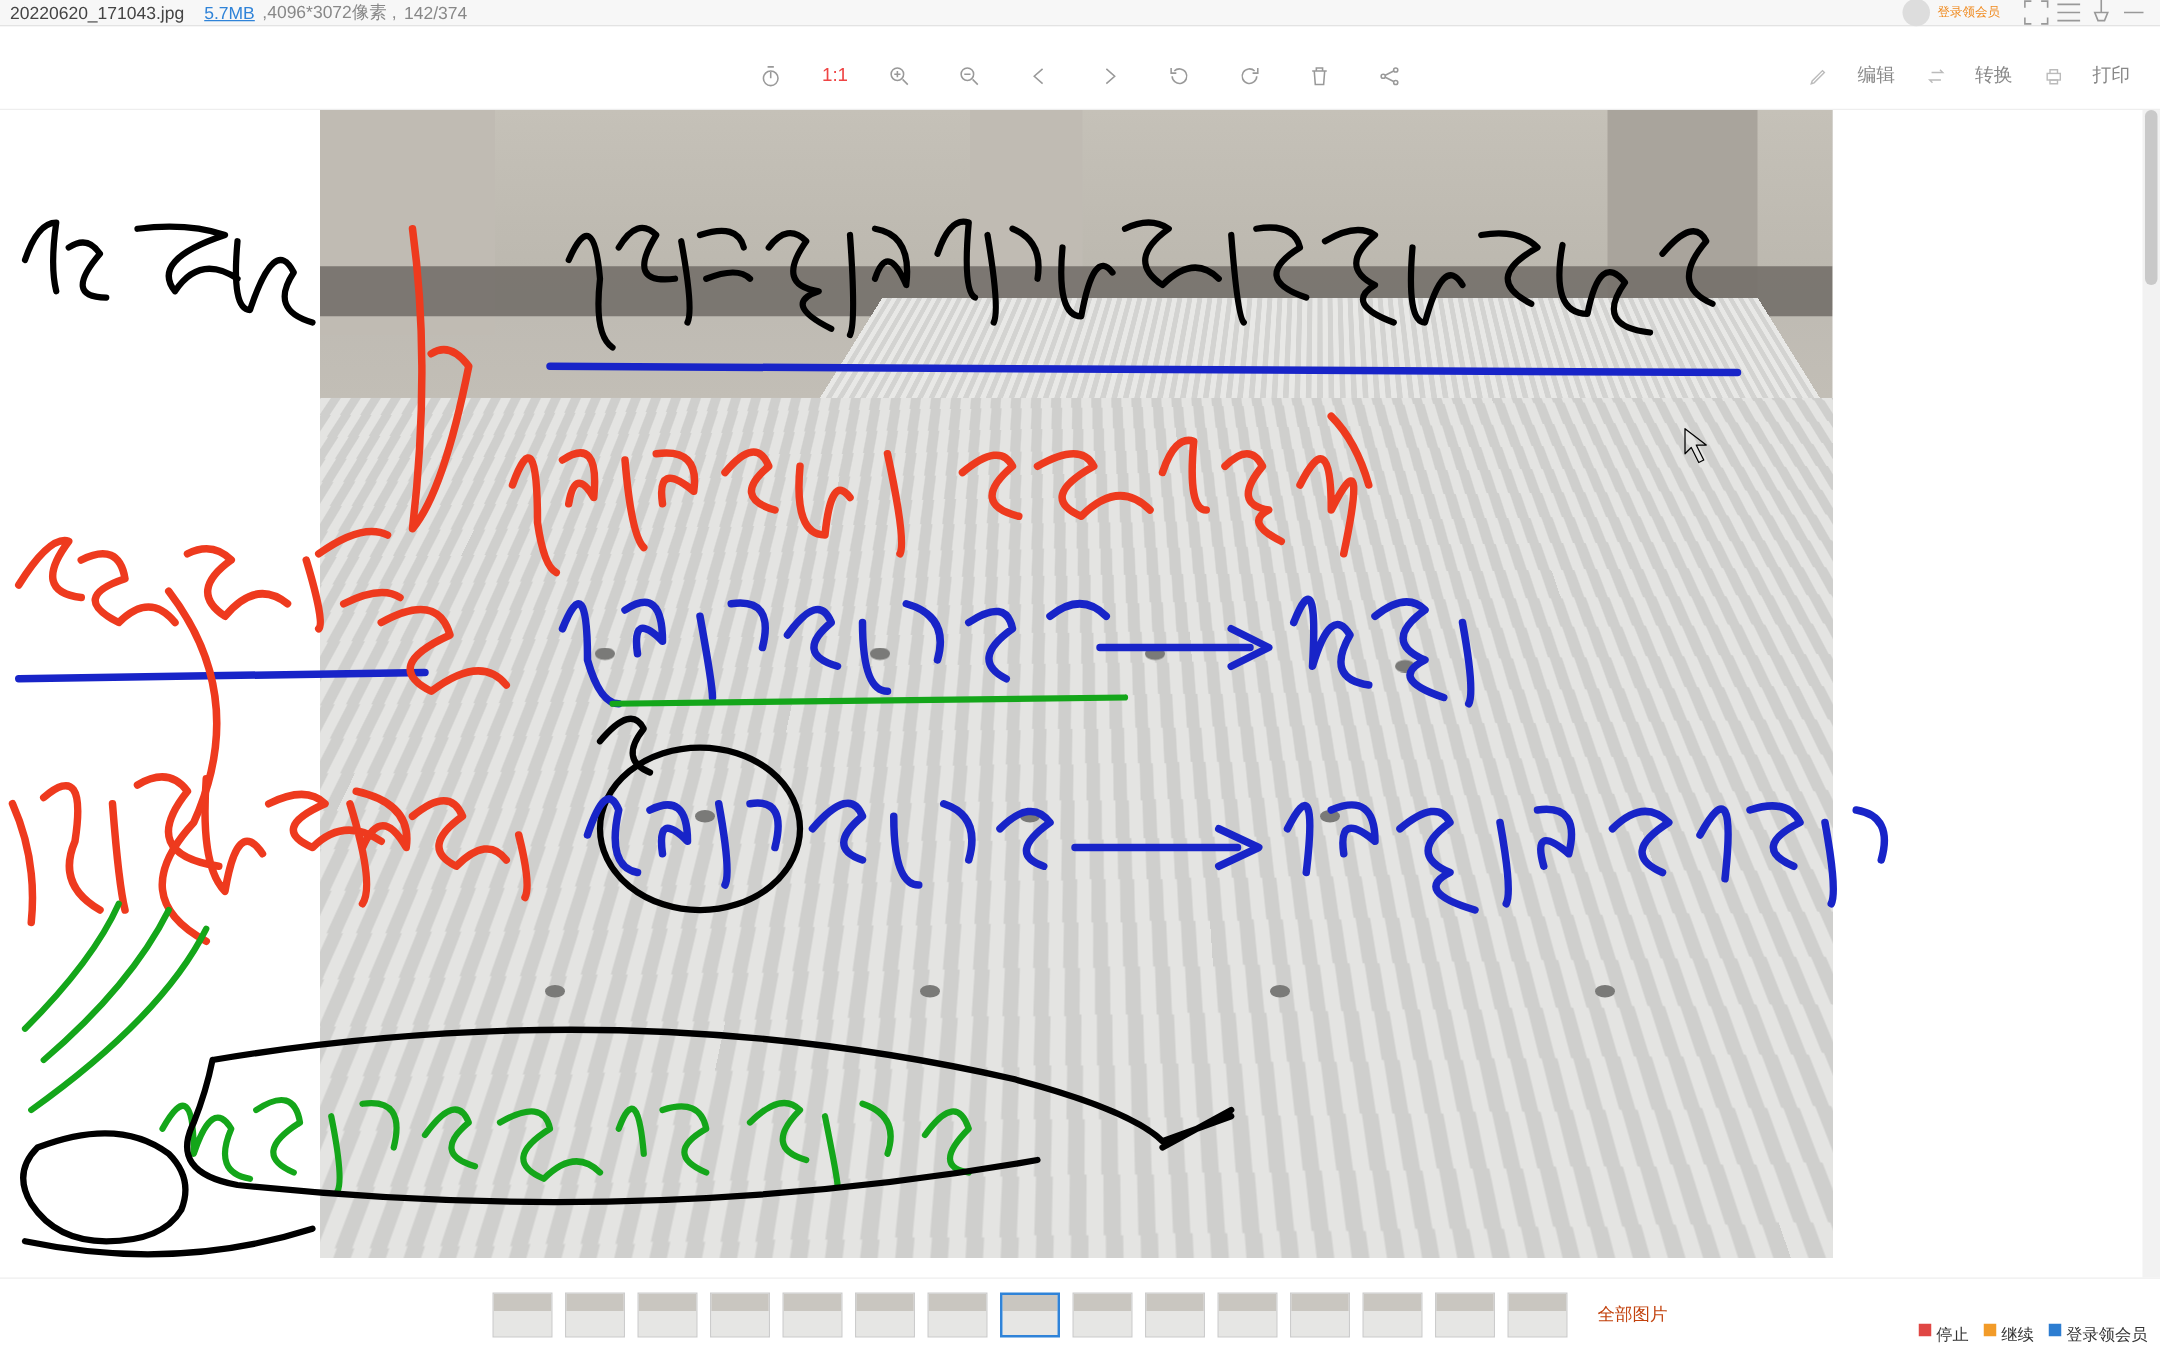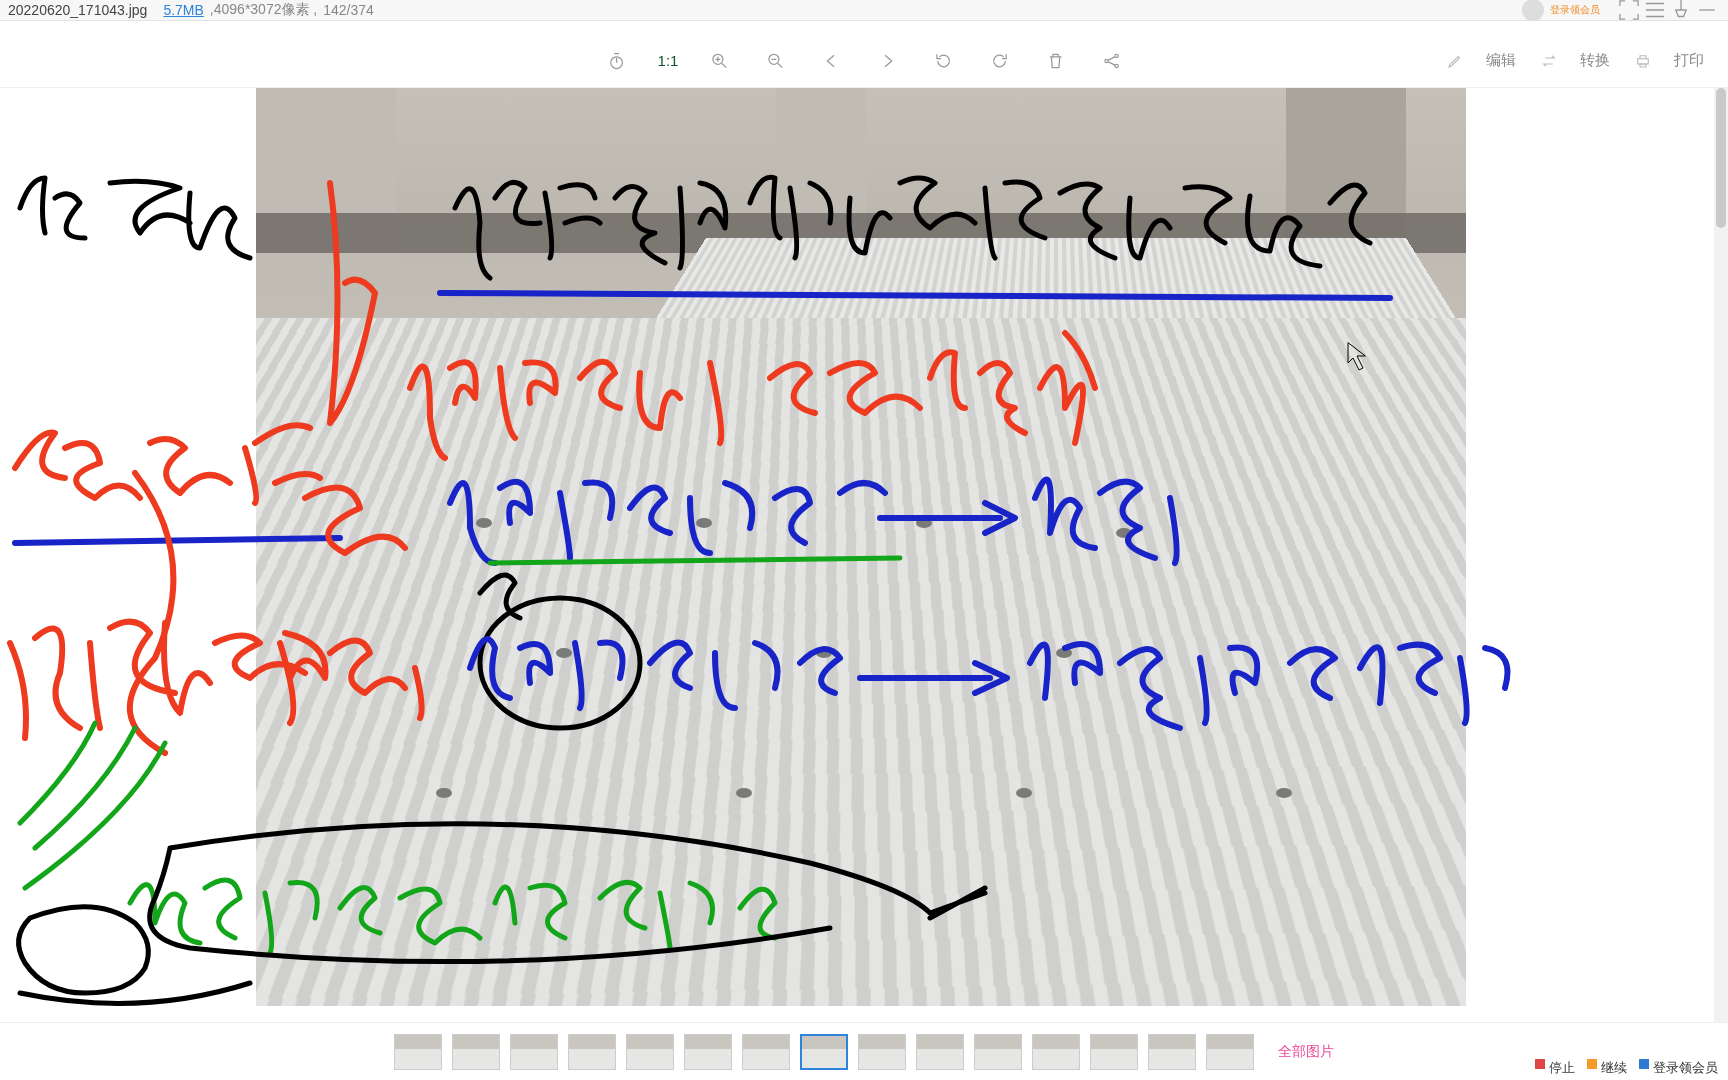--- a/index.html
+++ b/index.html
@@ -12,21 +12,21 @@
   .titlebar .fmeta { color:#888; margin-left: 6px; }
   .titlebar .spacer { flex:1; }
   .titlebar .avatar { width:22px; height:22px; border-radius:50%; background:#ddd; margin-right:6px; }
   .titlebar .login { color:#f08a1e; font-size:10px; margin-right:16px; }
   .titlebar .winicon { width:26px; height:26px; display:flex; align-items:center; justify-content:center; color:#999; cursor:pointer; }
   
   .toolbar { position:absolute; top:34px; left:0; right:0; height:54px; display:flex; align-items:center; background:#fff; border-bottom:1px solid #eee; }
   .tool-center { position:absolute; left:50%; transform:translateX(-50%); display:flex; align-items:center; gap:26px; }
   .tool-btn { width:30px; height:30px; display:flex; align-items:center; justify-content:center; color:#999; cursor:pointer; font-size:18px; }
   .tool-btn svg { width:20px; height:20px; stroke:#999; fill:none; stroke-width:1.5; }
-  .tool-text { font-size:15px; color:#14532d; cursor:pointer; }
+  .tool-text { font-size:15px; color:#ef4444; cursor:pointer; }
   .tool-right { position:absolute; right:24px; display:flex; gap:24px; }
   .tool-right-item { display:flex; align-items:center; gap:22px; color:#888; font-size:15px; cursor:pointer; }
   .tool-right-item svg { width:18px; height:18px; stroke:#bbb; fill:none; stroke-width:1.5; }
   
   .canvas { position:absolute; top:88px; left:0; right:0; bottom:58px; background:#fff; overflow:hidden; }
   
   .scroll-right { position:absolute; top:88px; right:0; width:14px; bottom:58px; background:#f2f2f2; }
   .scroll-right .thumb { position:absolute; left:2px; right:2px; top:0; height:140px; background:#c9c9c9; border-radius:5px; }
   
   .photo { position:absolute; left:256px; top:0; width:1210px; height:918px; background:linear-gradient(180deg,#b7b3ac 0%,#c2beb6 25%,#d7d6d2 26%,#ededeb 55%,#e1e1df 100%); overflow:hidden; }
@@ -50,21 +50,21 @@
   .anno { position:absolute; top:0; left:0; width:1728px; height:1000px; pointer-events:none; }
   .anno path, .anno line, .anno ellipse, .anno polyline { fill:none; stroke-linecap:round; stroke-linejoin:round; }
   .blk { stroke:#000; stroke-width:5; }
   .blu { stroke:#1824c8; stroke-width:6; }
   .red { stroke:#ee3a1e; stroke-width:6; }
   .grn { stroke:#14a61a; stroke-width:5; }
   
   .strip { position:absolute; left:0; right:0; bottom:0; height:58px; background:#fff; border-top:1px solid #eee; display:flex; align-items:center; justify-content:center; gap:10px; }
   .thumb-img { width:48px; height:36px; background:linear-gradient(180deg,#c9c6c0 0 40%,#e6e6e4 40% 100%); border:1px solid #ccc; cursor:pointer; }
   .thumb-img.active { border:2px solid #2f83d8; }
-  .strip .allpics { font-size:14px; color:#ec4899; margin-left:14px; cursor:pointer; }
+  .strip .allpics { font-size:14px; color:#c2410c; margin-left:14px; cursor:pointer; }
   
   .recorder { position:absolute; right:6px; bottom:2px; display:flex; gap:4px; font-size:13px; color:#333; }
   .recorder .btn { display:flex; align-items:flex-start; gap:4px; padding:1px 4px; cursor:pointer; }
   .sq-red { width:10px; height:10px; background:#e04744; }
   .sq-org { width:10px; height:10px; background:#f29b28; }
   .sq-blu { width:10px; height:10px; background:#2c7dd1; }
 </style>
 </head>
 <body>
 

